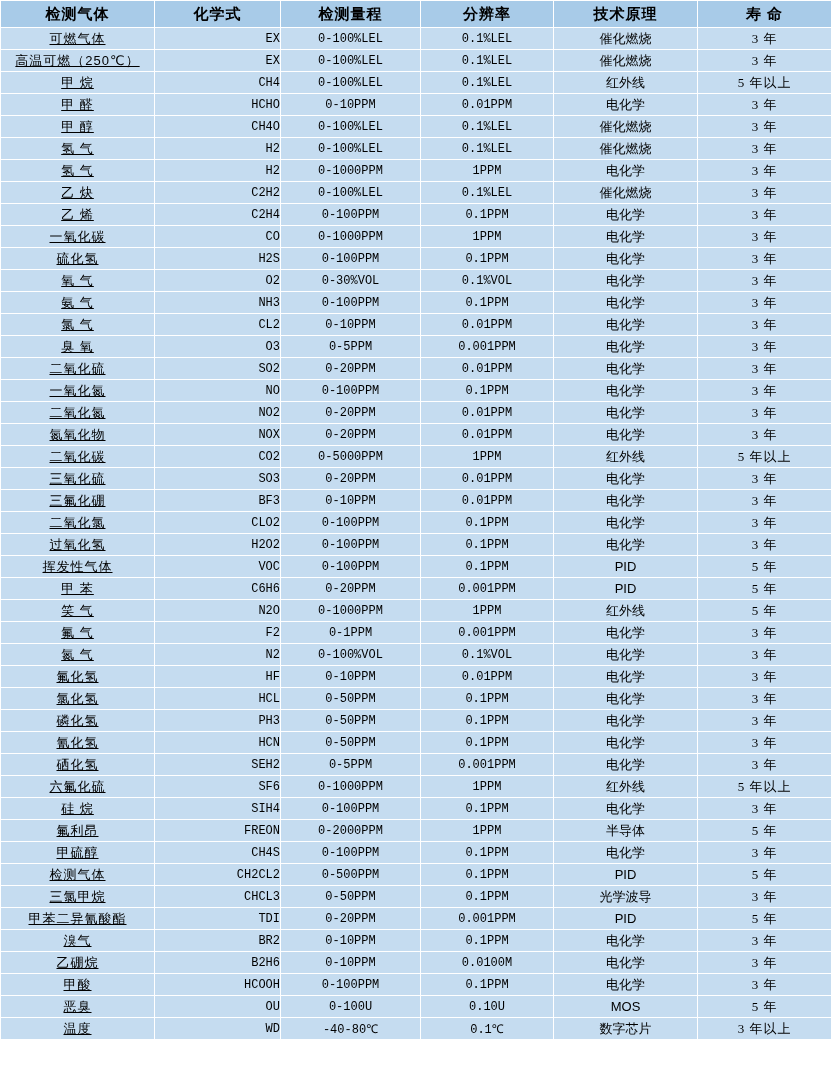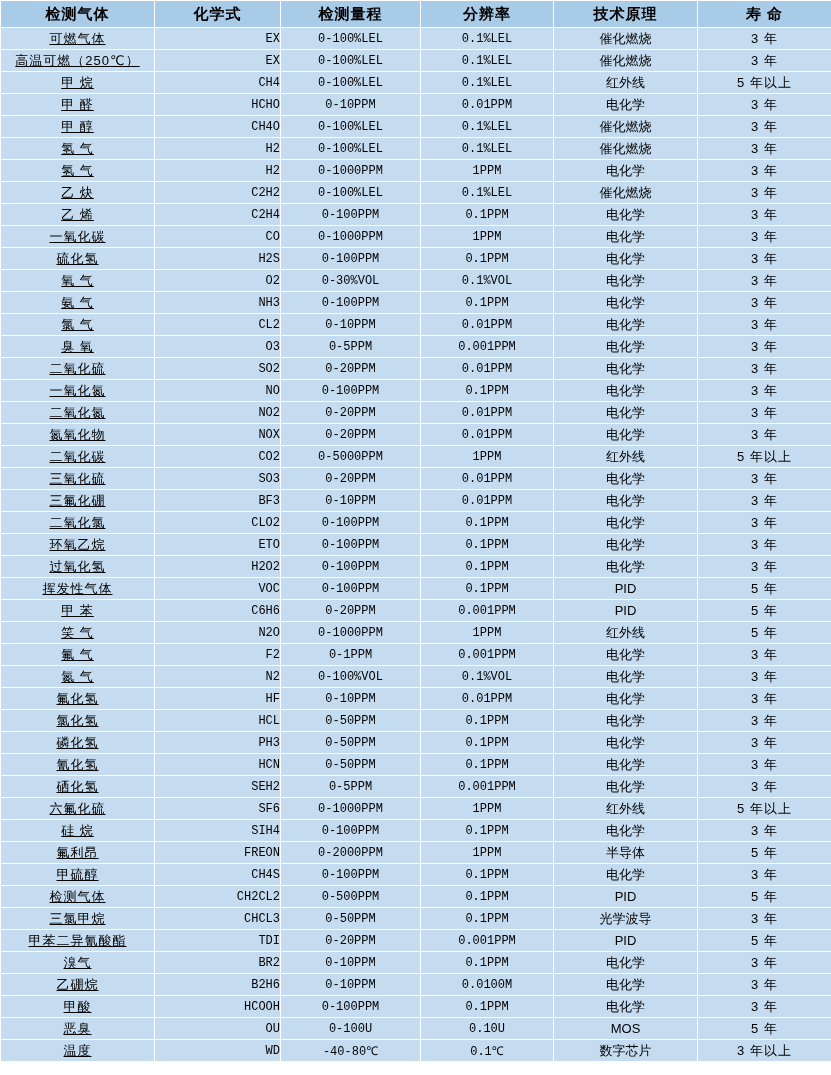--- a/index.html
+++ b/index.html
@@ -56,20 +56,21 @@
     letter-spacing: 0px;
     text-align: right;
   }
   table.gas-table tbody td.range,
   table.gas-table tbody td.res {
     font-family: "Liberation Mono", "DejaVu Sans Mono", monospace;
     font-size: 12px;
   }
   table.gas-table tbody td.life {
     letter-spacing: 1px;
+    font-family: Liberation Serif, serif;
   }
 </style>
 </head>
 <body>
 
 <table class="gas-table">
   <colgroup>
     <col class="c0">
       <col class="c1">
       <col class="c2">
@@ -266,28 +267,20 @@
       </tr>
       <tr>
         <td class="name">二氧化氯</td>
         <td class="formula">CLO2</td>
         <td class="range">0-100PPM</td>
         <td class="res">0.1PPM</td>
         <td class="principle">电化学</td>
         <td class="life">3 年</td>
       </tr>
       <tr>
-        <td class="name">环氧乙烷</td>
-        <td class="formula">ETO</td>
-        <td class="range">0-100PPM</td>
-        <td class="res">0.1PPM</td>
-        <td class="principle">电化学</td>
-        <td class="life">3 年</td>
-      </tr>
-      <tr>
         <td class="name">过氧化氢</td>
         <td class="formula">H2O2</td>
         <td class="range">0-100PPM</td>
         <td class="res">0.1PPM</td>
         <td class="principle">电化学</td>
         <td class="life">3 年</td>
       </tr>
       <tr>
         <td class="name">挥发性气体</td>
         <td class="formula">VOC</td>

